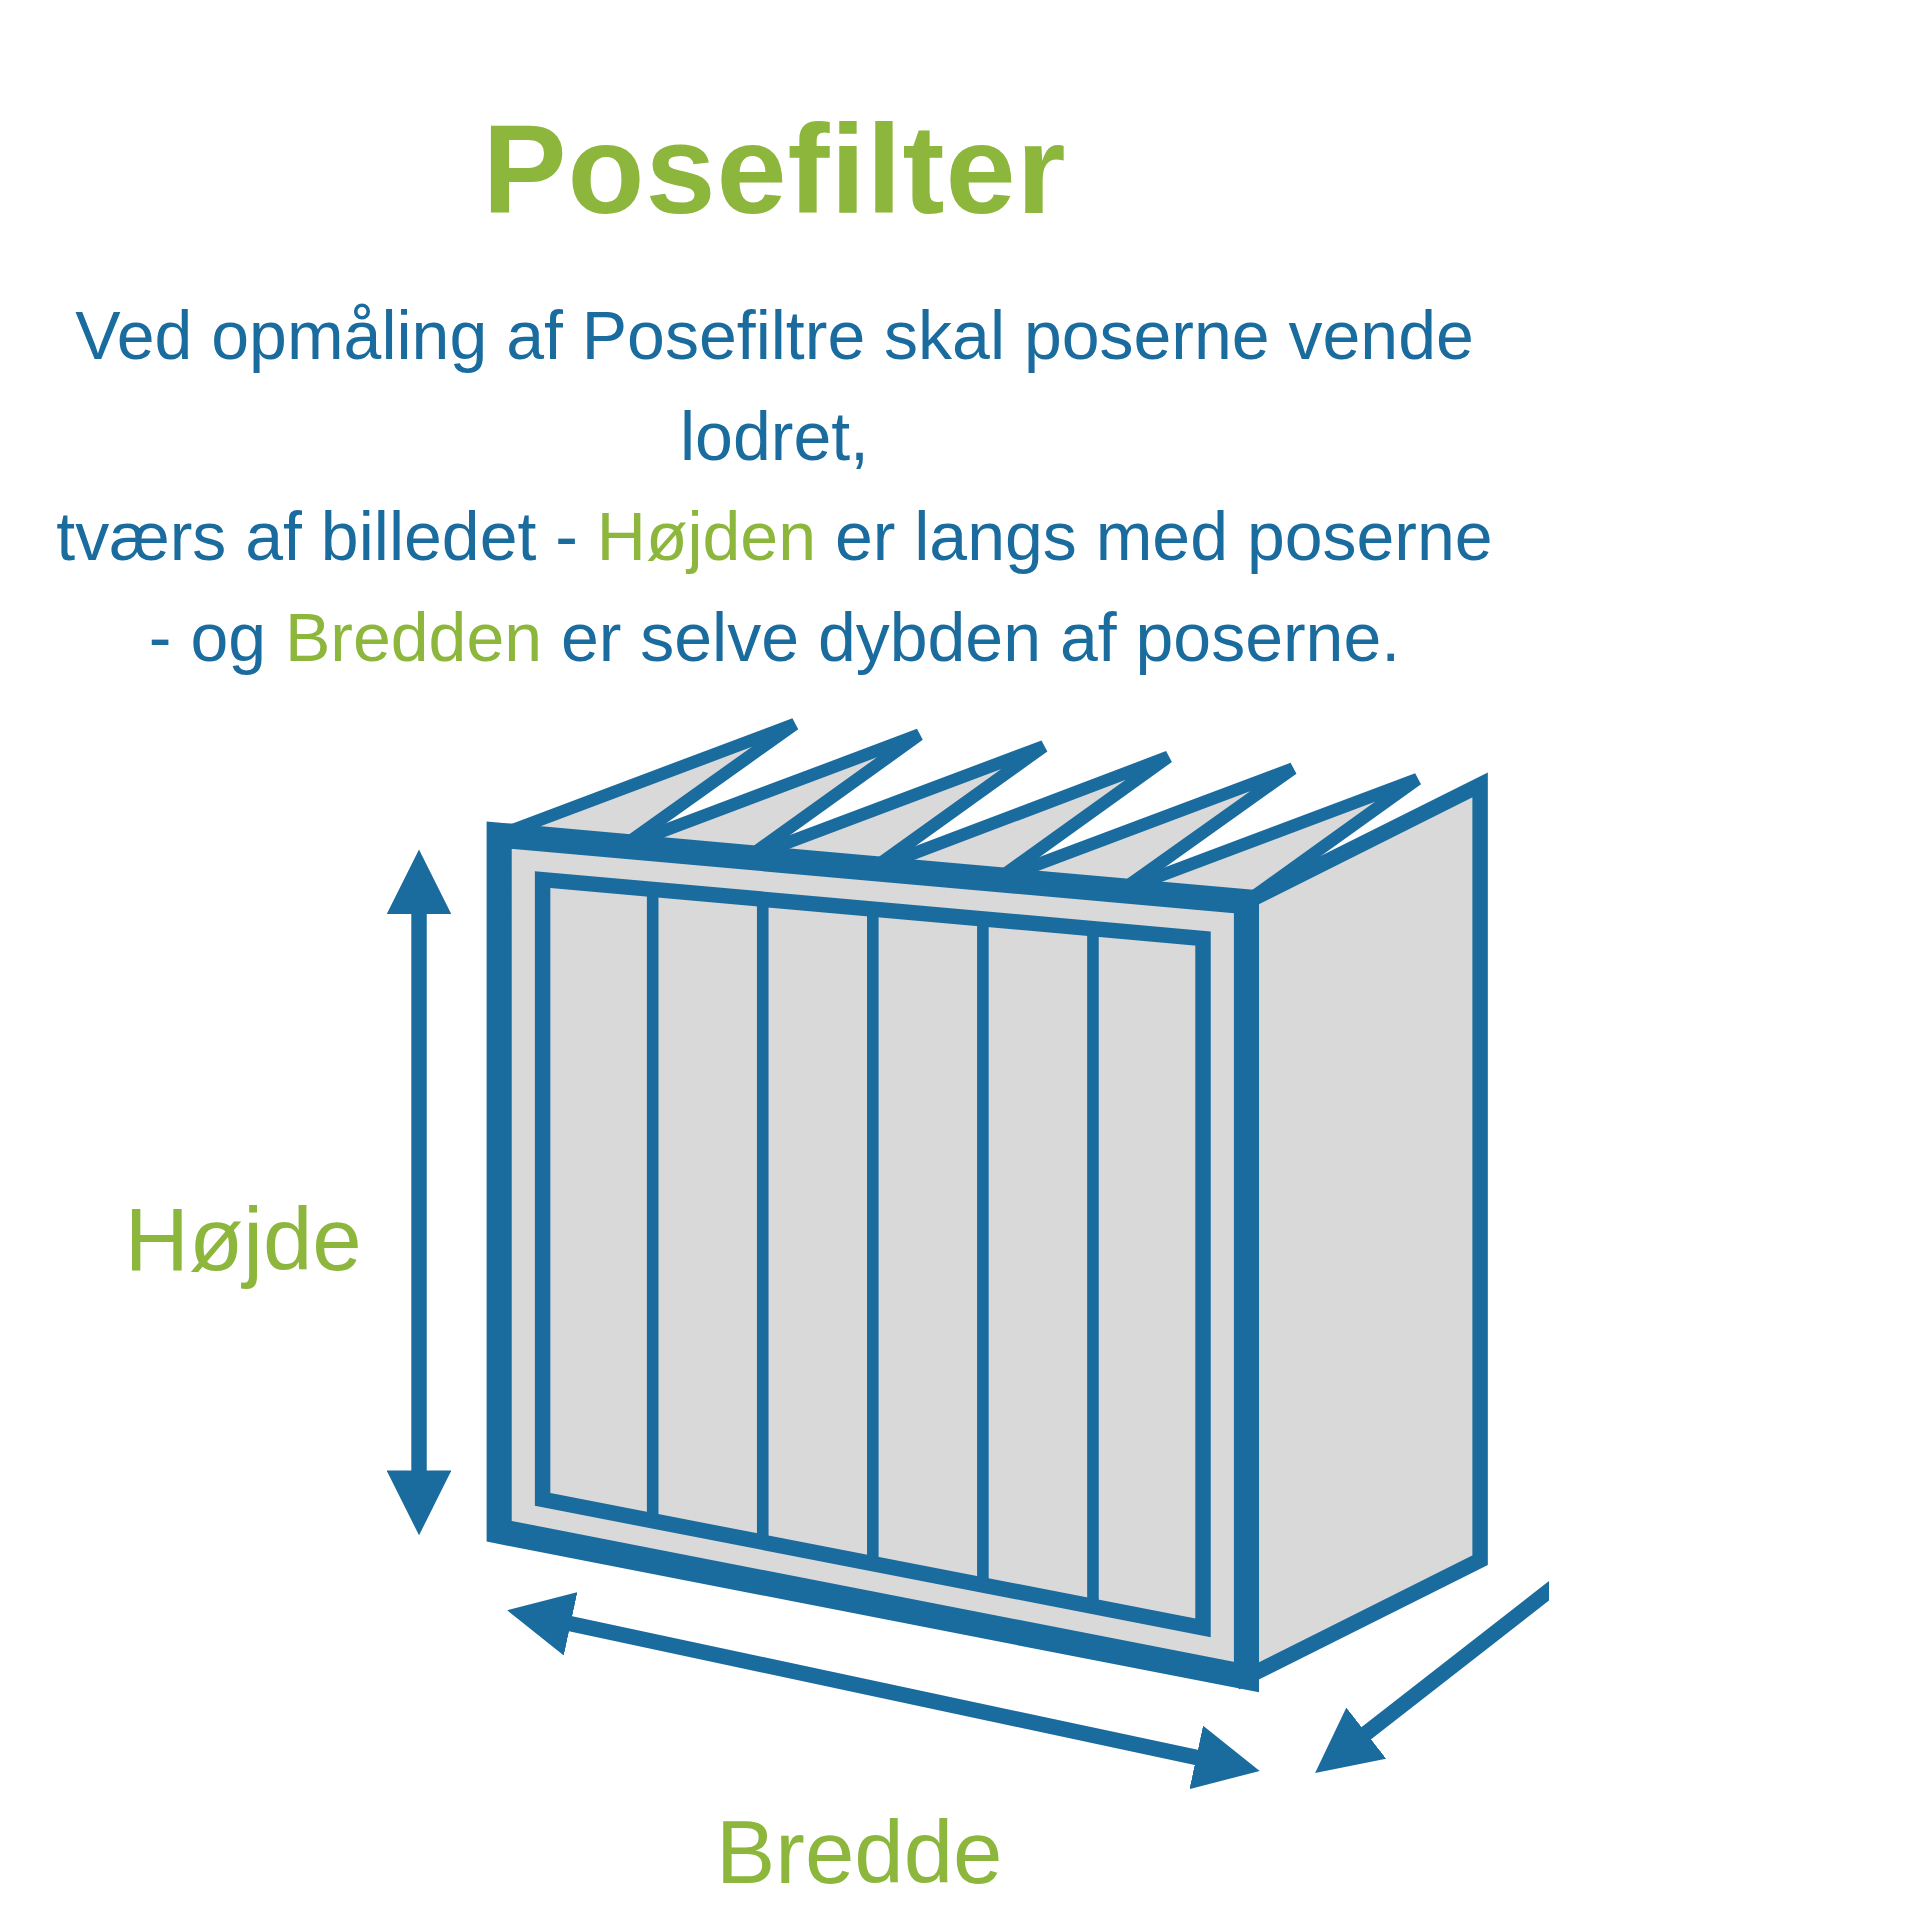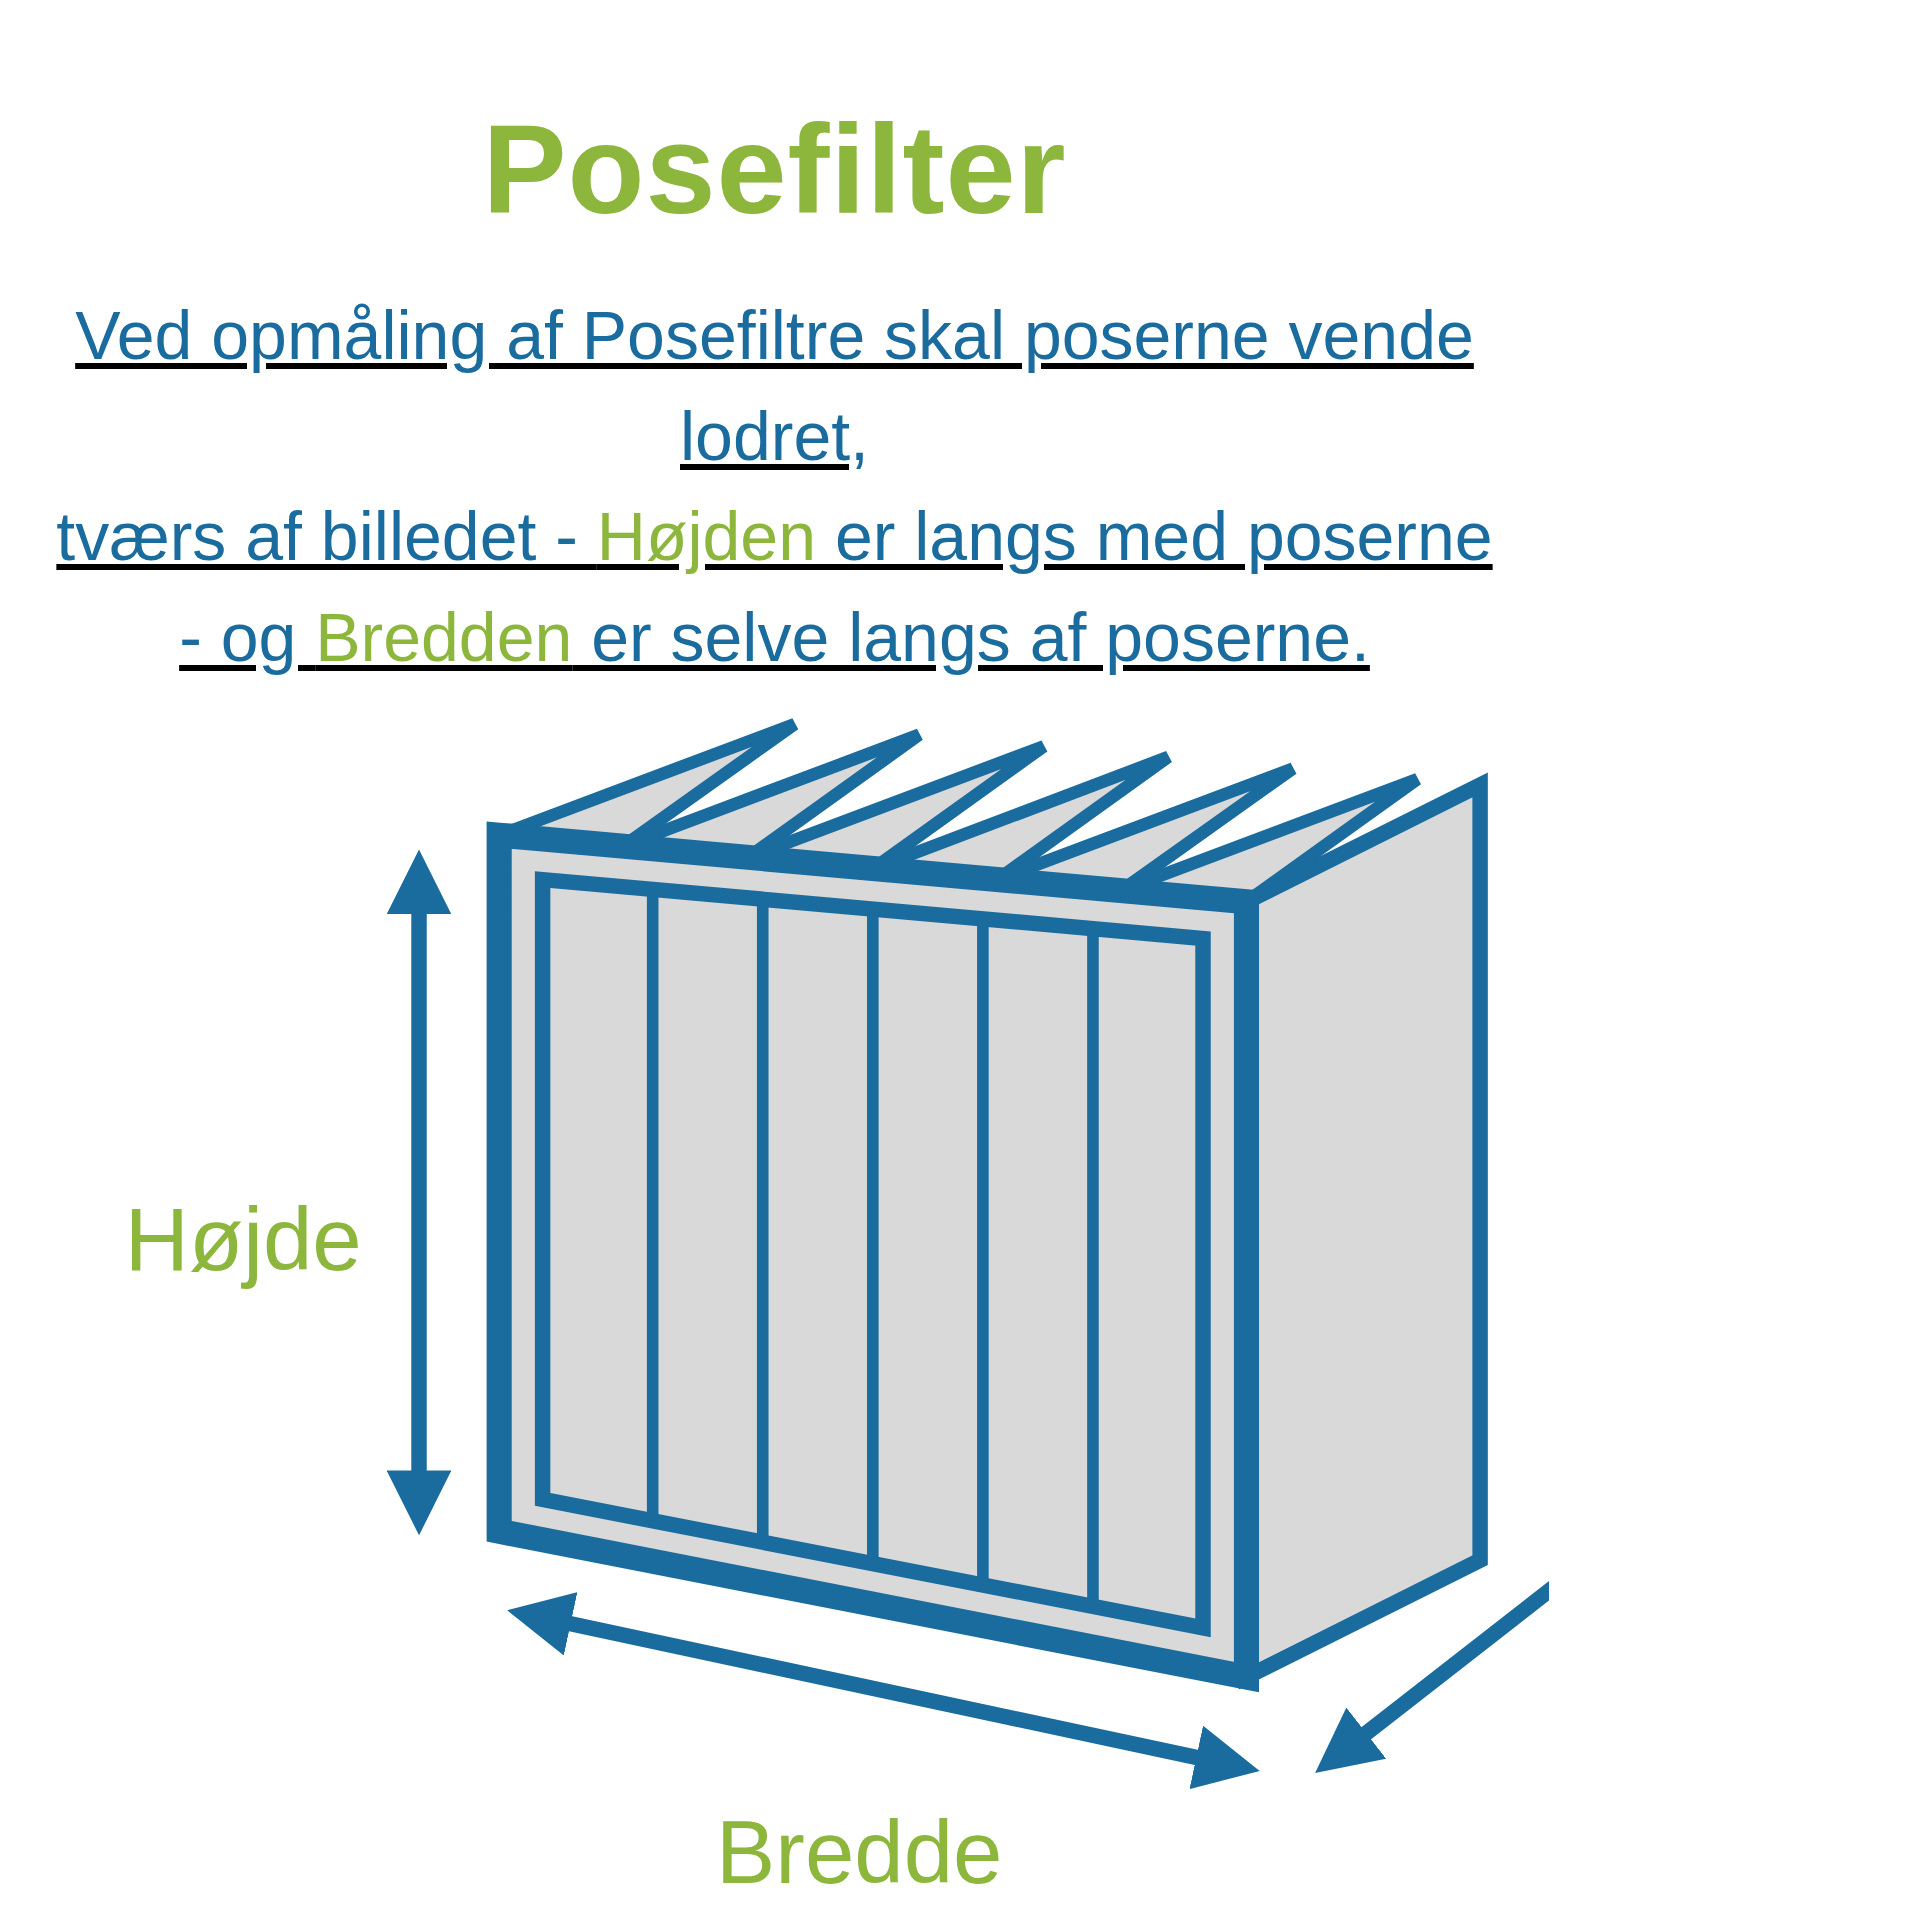--- a/index.html
+++ b/index.html
@@ -29,21 +29,20 @@
   }
   .description {
     position: absolute;
     top: 285px;
     left: 0;
     width: 100%;
     text-align: center;
     font-size: 68px;
     line-height: 1.48;
     font-weight: 400;
-    text-decoration: underline;
   }
   .seg-blue { color: var(--blue); }
   .seg-green { color: var(--green); }
   .diagram {
     position: absolute;
     top: 0;
     left: 0;
     width: 1931px;
     height: 1931px;
   }
@@ -69,21 +68,21 @@
 </head>
 <body>
 
 <div class="canvas">
 
   <h1 class="page-title">Posefilter</h1>
 
   <div class="description">
       <div><span class="seg-blue">Ved opmåling af Posefiltre skal poserne vende lodret,</span></div>
       <div><span class="seg-blue">tværs af billedet - </span><span class="seg-green">Højden</span><span class="seg-blue"> er langs med poserne</span></div>
-      <div><span class="seg-blue">- og </span><span class="seg-green">Bredden</span><span class="seg-blue"> er selve langs af poserne.</span></div>
+      <div><span class="seg-blue">- og </span><span class="seg-green">Bredden</span><span class="seg-blue"> er selve dybden af poserne.</span></div>
     </div>
 
   <svg class="diagram" viewBox="0 0 2000 2000" xmlns="http://www.w3.org/2000/svg">
     <defs>
       <marker id="ah" viewBox="0 0 10 10" refX="7" refY="5" markerWidth="4.2" markerHeight="4.2" orient="auto-start-reverse">
         <path d="M0,0 L10,5 L0,10 Z"></path>
       </marker>
     </defs>
 
     <g>

